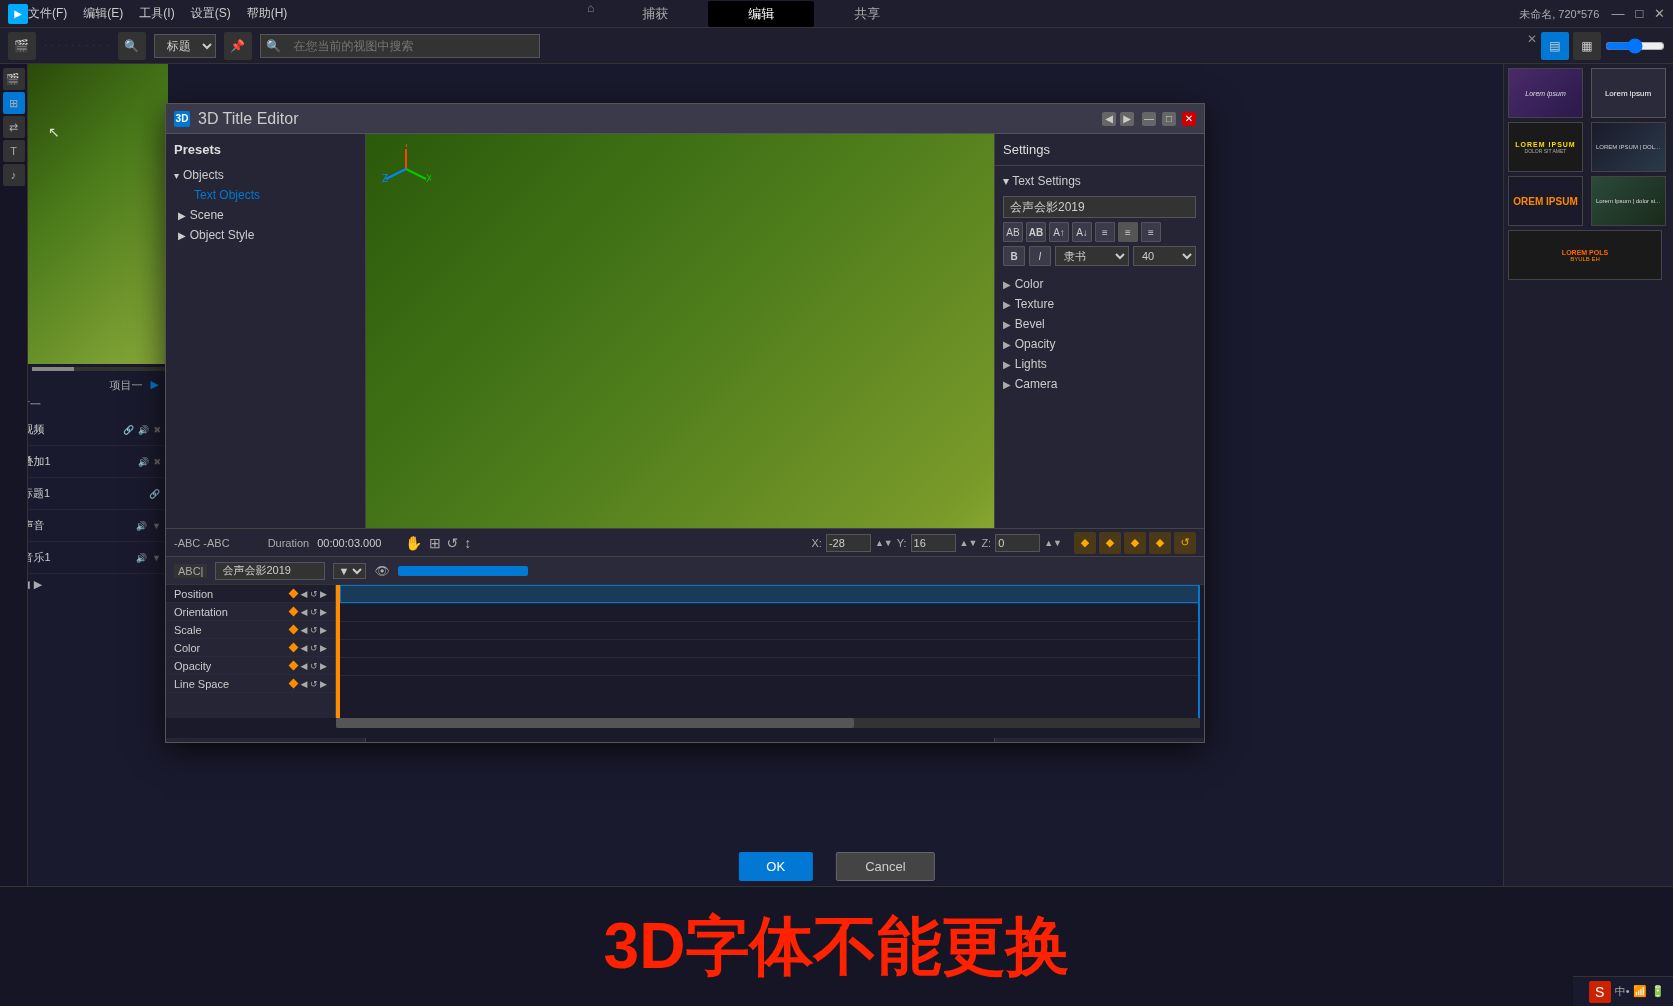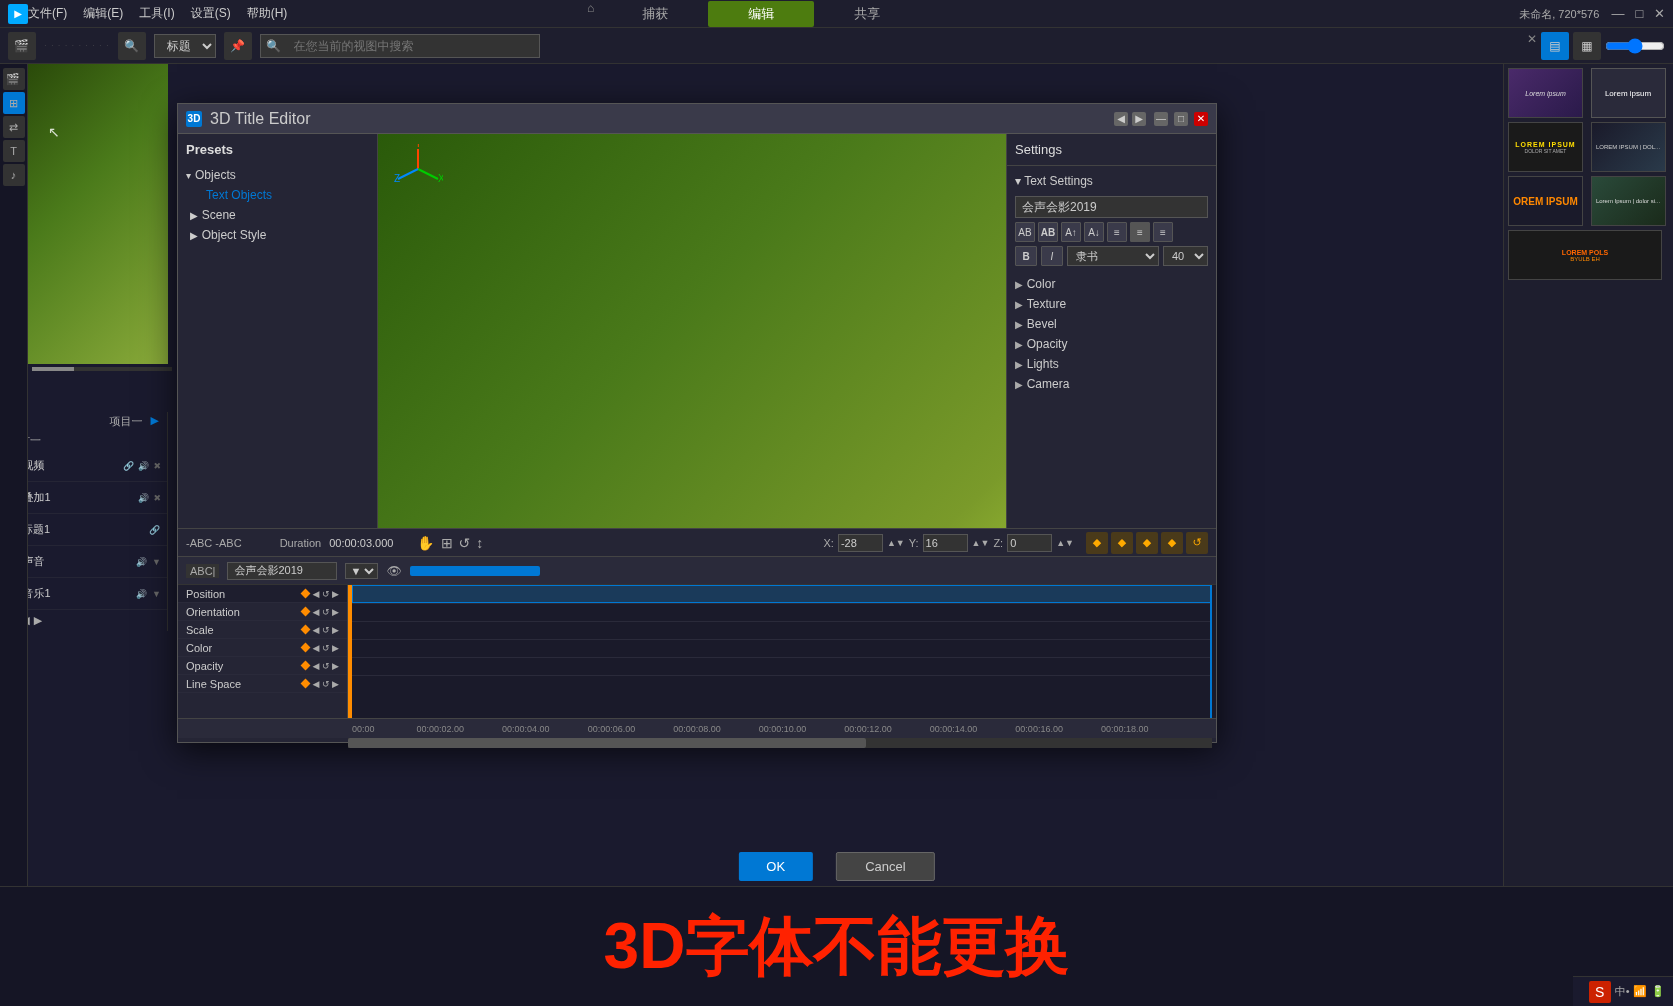--- a/index.html
+++ b/index.html
@@ -5,27 +5,27 @@
     * { margin: 0; padding: 0; box-sizing: border-box; }
     body { width: 1673px; height: 1006px; background: #1a1a2e; font-family: 'Microsoft YaHei', Arial, sans-serif; font-size: 12px; color: #ccc; overflow: hidden; position: relative; }
 
     
     .title-bar { height: 28px; background: #1e1e2e; display: flex; align-items: center; padding: 0 8px; border-bottom: 1px solid #333; }
     .title-bar-left { display: flex; align-items: center; gap: 16px; }
     .title-bar-btn { color: #ccc; cursor: pointer; font-size: 12px; }
     .title-bar-play { width: 20px; height: 20px; background: #00aaff; display: flex; align-items: center; justify-content: center; border-radius: 2px; color: white; font-size: 10px; }
     .title-bar-tabs { display: flex; gap: 0; margin-left: auto; margin-right: auto; }
     .title-tab { padding: 4px 40px; font-size: 13px; cursor: pointer; color: #aaa; }
-    .title-tab.active { background: #4d7c0f; color: white; border-radius: 2px; }
+    .title-tab.active { background: #000000; color: white; border-radius: 2px; }
     .title-bar-right { margin-left: auto; font-size: 11px; color: #aaa; }
     .preview-area { width: 170px; height: 360px; background: #000; position: relative; overflow: hidden; }
 
     
     .dialog-overlay { position: absolute; top: 28px; left: 0; right: 0; bottom: 0; z-index: 100; }
-    .dialog { position: absolute; top: 75px; left: 165px; width: 1040px; height: 640px; background: #2a2a3a; border: 1px solid #555; box-shadow: 0 8px 32px rgba(0,0,0,0.7); margin-left: 12px; }
+    .dialog { position: absolute; top: 75px; left: 165px; width: 1040px; height: 640px; background: #2a2a3a; border: 1px solid #555; box-shadow: 0 8px 32px rgba(0,0,0,0.7); }
     .dialog-title-bar { height: 30px; background: #3a3a4a; display: flex; align-items: center; padding: 0 8px; gap: 8px; border-bottom: 1px solid #555; }
     .dialog-title-icon { width: 16px; height: 16px; background: #0078d4; display: flex; align-items: center; justify-content: center; color: white; font-size: 10px; font-weight: bold; border-radius: 2px; }
     .dialog-title-text { font-size: 16px; color: #ccc; flex: 1; }
     .dialog-title-btns { display: flex; gap: 6px; }
     .dialog-title-btn { width: 14px; height: 14px; background: #666; border-radius: 2px; cursor: pointer; display: flex; align-items: center; justify-content: center; font-size: 10px; color: #ccc; }
     .dialog-back-btns { margin-left: 8px; display: flex; gap: 4px; }
 
     
     .dialog-body { display: flex; height: calc(100% - 30px); justify-content: space-between; }
 
@@ -152,21 +152,21 @@
     <span style="position:absolute; top:60px; left:20px; color:white; font-size:14px; opacity:0.8;">↖</span>
   </div>
 </div>
 
 <div style="position:absolute; top:365px; left:28px; width:140px; z-index:5;">
   <div style="height:4px; background:#333; width:100%; margin:2px 4px;">
     <div style="height:100%; background:#888; width:30%;"></div>
   </div>
 </div>
 
-<div style="position:absolute; top:412px; left:0; width:168px; background:#1a1a2e; border-right:1px solid #333; z-index:5;">
+<div style="position:absolute; top:376px; left:0; width:168px; background:#1a1a2e; border-right:1px solid #333; z-index:5;">
   <div style="text-align:right; padding:2px 8px; font-size:11px; color:#aaa; display:flex; justify-content:flex-end; gap:8px;">
     <span>项目一</span>
     <span style="color:#0078d4;">▶</span>
   </div>
   <div style="display:flex; gap:4px; padding:2px 8px;">
     <span style="color:#aaa; font-size:11px;">素材一</span>
   </div>
 
   <div style="display:flex; flex-direction:column;">
     <div class="left-track-row">
@@ -358,21 +358,21 @@
             <div class="fmt-btn" style="background:#555;">≡</div>
             <div class="fmt-btn">≡</div>
           </div>
           
           <div class="settings-row">
             <div class="fmt-btn" style="font-weight:bold; width:22px;">B</div>
             <div class="fmt-btn" style="font-style:italic; width:22px;">I</div>
             <select class="settings-select" style="flex:1;">
               <option>隶书</option>
             </select>
-            <select class="settings-select" style="width:45px;">
+            <select class="settings-select" style="width:63px;">
               <option>40</option>
             </select>
           </div>
         </div>
 
         <div class="settings-item">
           <span class="settings-item-arrow">▶</span>
           <span class="settings-item-label">Color</span>
         </div>
 
@@ -499,32 +499,20 @@
           <div style="position:absolute; top:18px; left:4px; right:4px; height:1px; background:#2a2a3a;"></div>
           <div style="position:absolute; top:36px; left:4px; right:4px; height:1px; background:#2a2a3a;"></div>
           <div style="position:absolute; top:54px; left:4px; right:4px; height:1px; background:#2a2a3a;"></div>
           <div style="position:absolute; top:72px; left:4px; right:4px; height:1px; background:#2a2a3a;"></div>
           <div style="position:absolute; top:90px; left:4px; right:4px; height:1px; background:#2a2a3a;"></div>
 
           <div style="position:absolute; right:4px; top:0; width:2px; background:#0078d4; height:100%;"></div>
         </div>
       </div>
 
-      <div style="height:20px; background:#2a2a3a; display:flex; align-items:center; padding-left:174px; border-top:1px solid #444; overflow:hidden;">
-        <span style="font-size:9px; color:#888; margin-right:42px;">00:00</span>
-        <span style="font-size:9px; color:#888; margin-right:38px;">00:00:02.00</span>
-        <span style="font-size:9px; color:#888; margin-right:38px;">00:00:04.00</span>
-        <span style="font-size:9px; color:#888; margin-right:38px;">00:00:06.00</span>
-        <span style="font-size:9px; color:#888; margin-right:38px;">00:00:08.00</span>
-        <span style="font-size:9px; color:#888; margin-right:38px;">00:00:10.00</span>
-        <span style="font-size:9px; color:#888; margin-right:38px;">00:00:12.00</span>
-        <span style="font-size:9px; color:#888; margin-right:38px;">00:00:14.00</span>
-        <span style="font-size:9px; color:#888; margin-right:38px;">00:00:16.00</span>
-        <span style="font-size:9px; color:#888; margin-right:38px;">00:00:18.00</span>
-      </div>
 
       <div style="height:10px; background:#333; margin-left:170px; margin-right:4px; position:relative;">
         <div style="height:100%; width:60%; background:#555; border-radius:2px;"></div>
       </div>
     </div>
   </div>
 </div>
 
 <div class="dialog-footer">
   <button class="footer-btn ok">OK</button>

